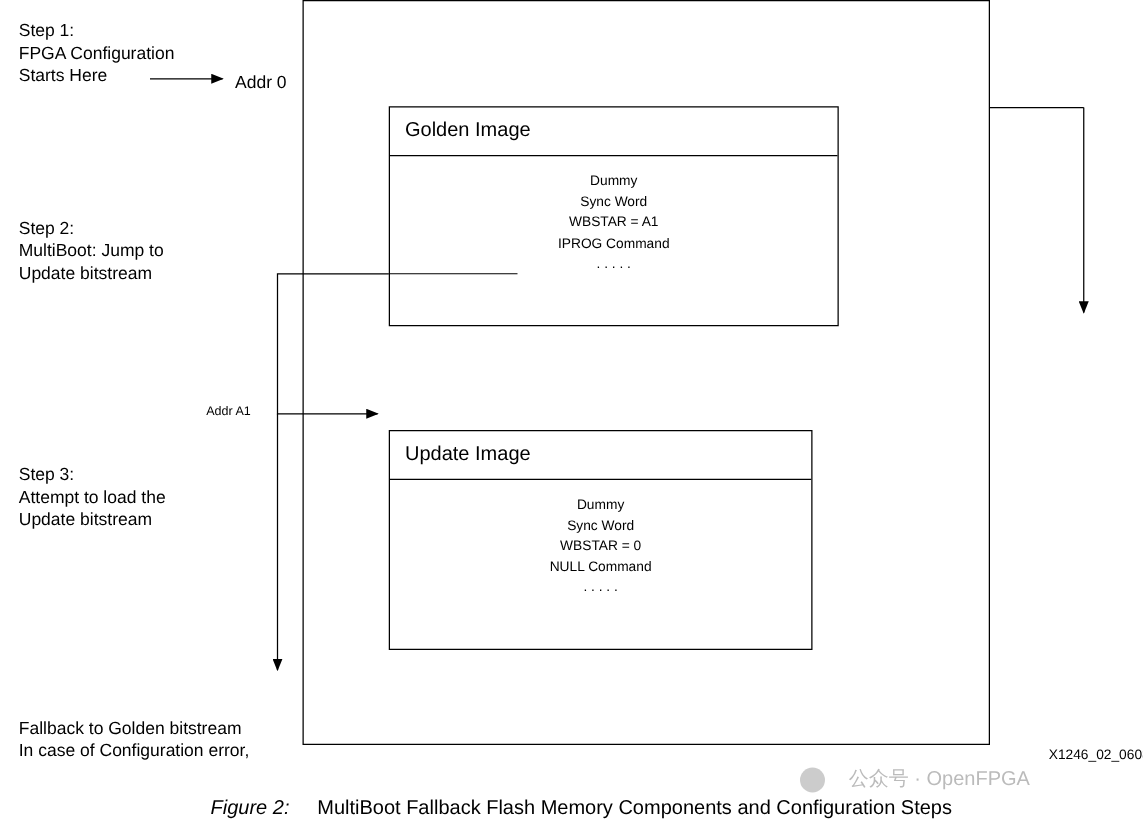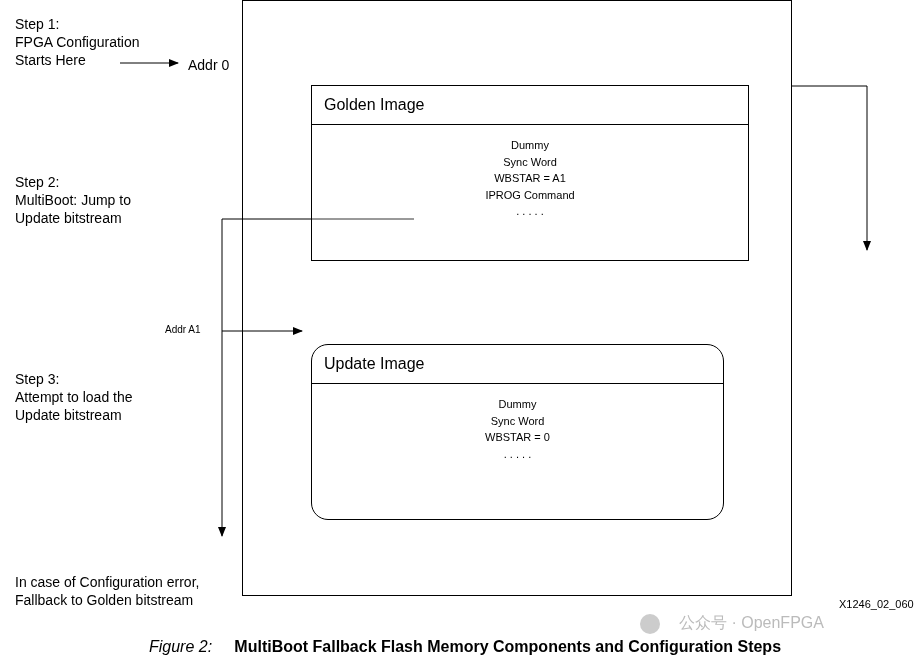--- a/index.html
+++ b/index.html
@@ -26,29 +26,28 @@
       border: 1px solid #000;
     }
     .memory-box {
       position: absolute;
       border: 1px solid #000;
       background: #fff;
     }
     .golden-box {
       left: 311px;
       top: 85px;
-      width: 438px;
+      width: 360px;
       height: 176px;
     }
     .update-box {
       left: 311px;
       top: 344px;
-      width: 413px;
+      width: 339px;
       height: 176px;
-      border-radius: 17px;
     }
     .box-header {
       border-bottom: 1px solid #000;
       padding: 10px 12px;
       font-size: 16px;
       font-weight: normal;
     }
     .box-content {
       text-align: center;
       padding-top: 12px;
@@ -89,21 +88,21 @@
       top: 638px;
       width: 770px;
       text-align: center;
       font-size: 16px;
     }
     .figure-caption .fig-label {
       font-style: italic;
       font-weight: normal;
     }
     .figure-caption .fig-title {
-      font-weight: bold;
+      font-weight: normal;
     }
     .watermark {
       position: absolute;
       left: 640px;
       top: 613px;
       font-size: 16px;
       color: #bbb;
       display: flex;
       align-items: center;
       gap: 19px;
@@ -141,42 +140,43 @@
       <div>. . . . .</div>
     </div>
   </div>
 
   <div class="memory-box update-box">
     <div class="box-header">Update Image</div>
     <div class="box-content">
       <div>Dummy</div>
       <div>Sync Word</div>
       <div>WBSTAR = 0</div>
+      <div>NULL Command</div>
       <div>. . . . .</div>
     </div>
   </div>
 
   <div class="step-label step1">
     <div>Step 1:</div>
     <div>FPGA Configuration</div>
     <div style="display:inline-block;">Starts Here</div>
   </div>
   <div class="step-label step2">
     <div>Step 2:</div>
     <div>MultiBoot: Jump to</div>
     <div>Update bitstream</div>
   </div>
   <div class="step-label step3">
     <div>Step 3:</div>
     <div>Attempt to load the</div>
     <div>Update bitstream</div>
   </div>
   <div class="step-label step4">
+    <div>Fallback to Golden bitstream</div>
     <div>In case of Configuration error,</div>
-    <div>Fallback to Golden bitstream</div>
   </div>
 
   <div class="addr0">Addr 0</div>
   <div class="addr1">Addr A1</div>
 
   <div class="figure-ref">X1246_02_060815</div>
 
   <div class="figure-caption">
     <span class="fig-label">Figure 2:</span>
     &nbsp;&nbsp;&nbsp;

